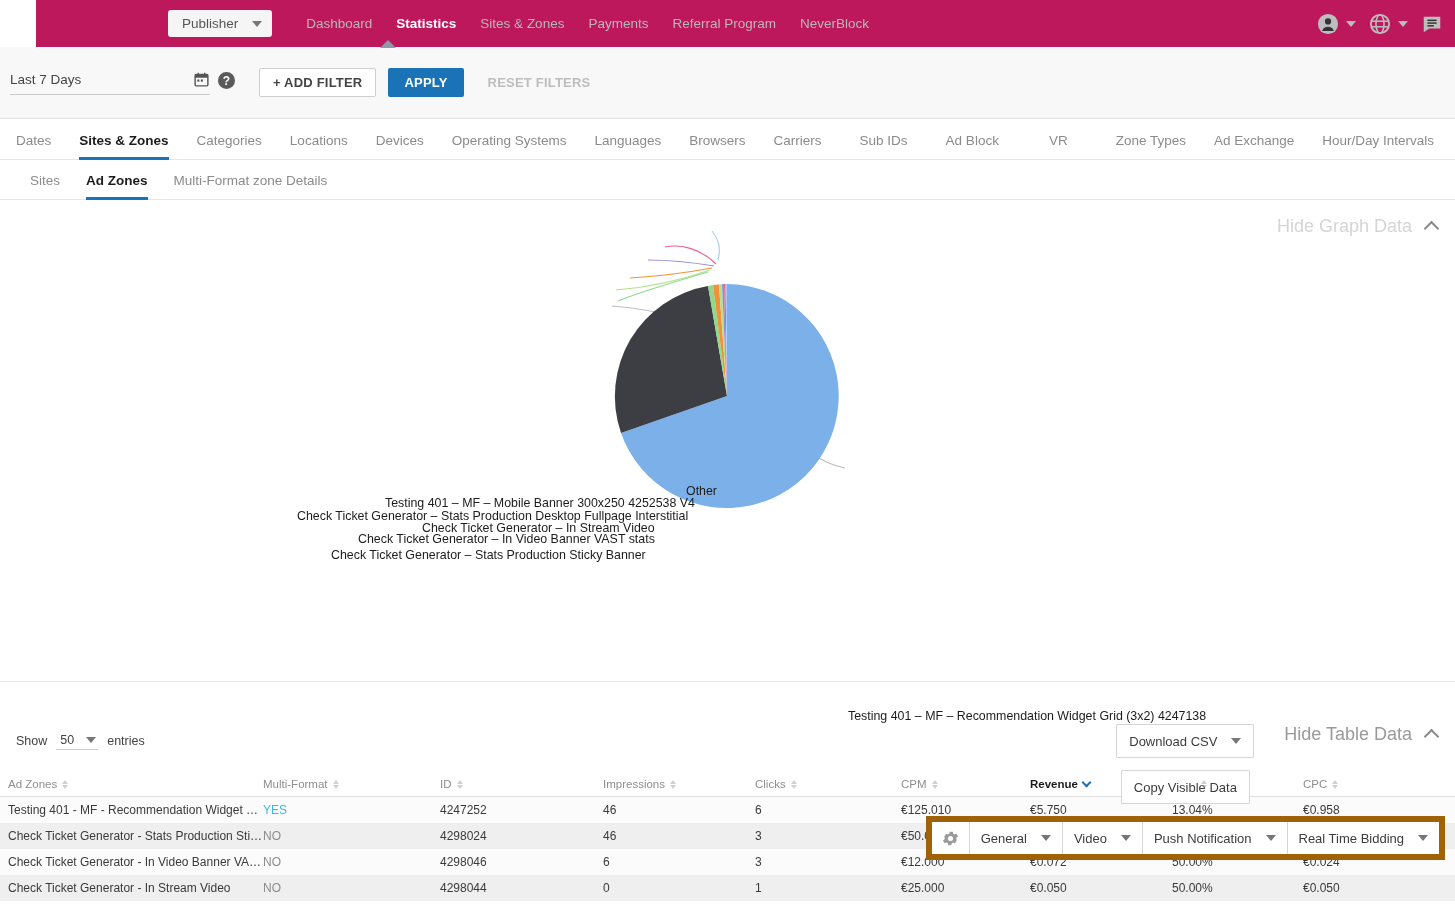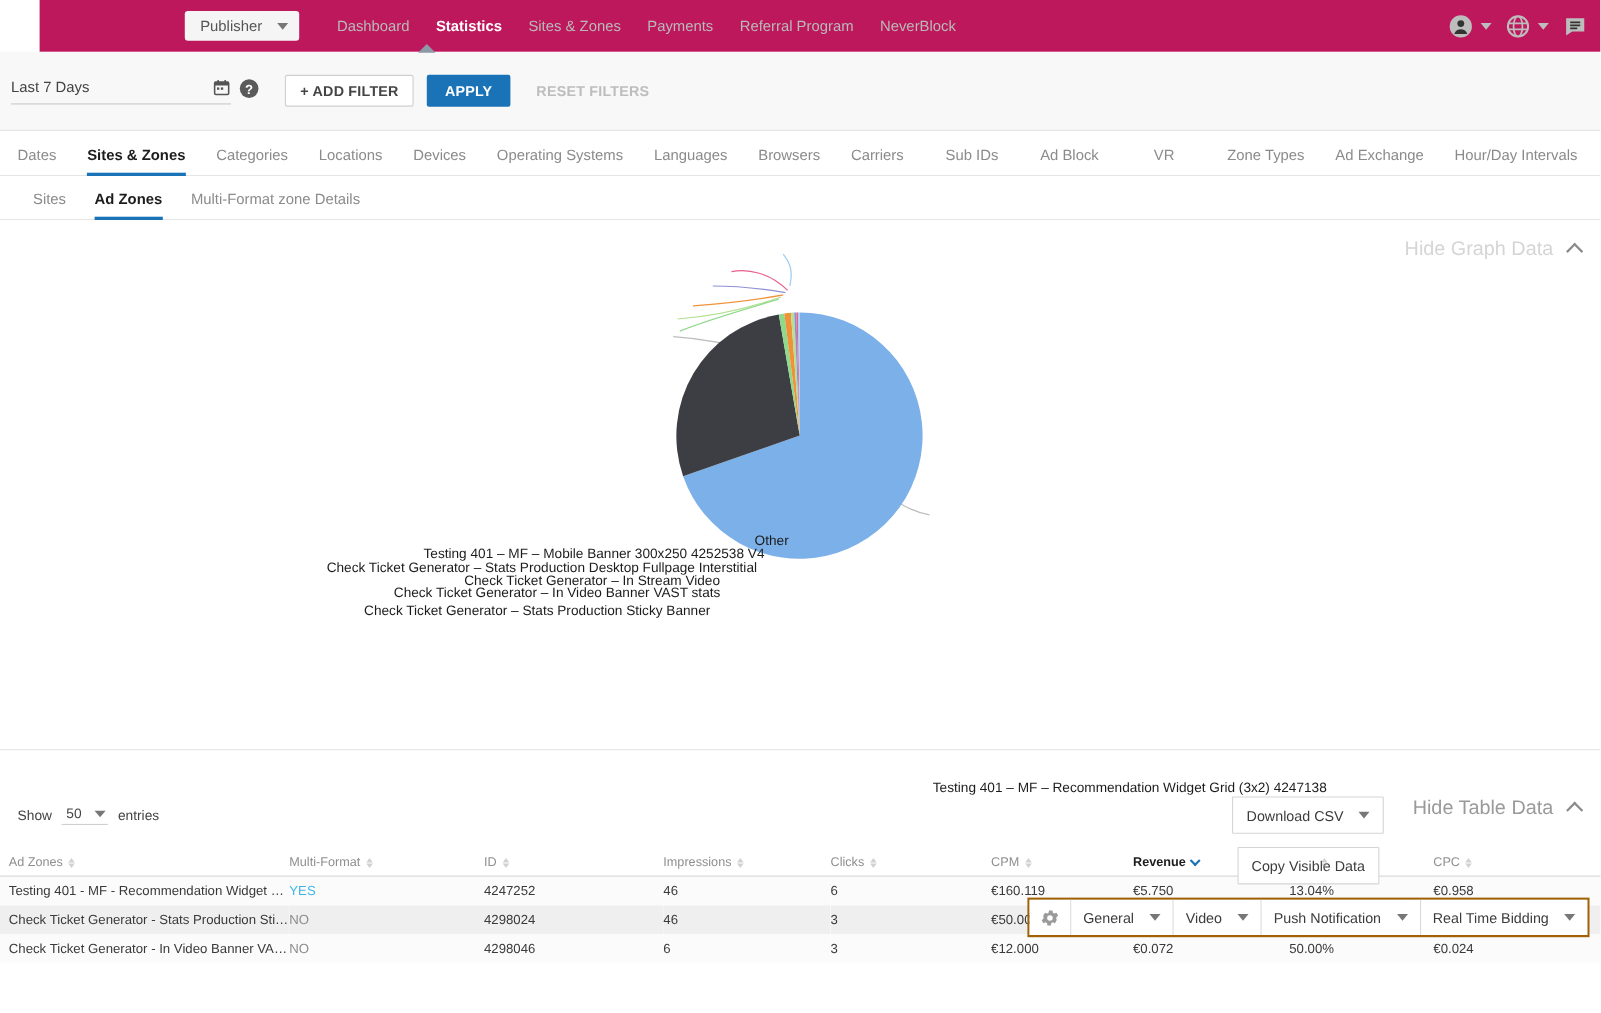--- a/index.html
+++ b/index.html
@@ -145,21 +145,21 @@
   .tools-right {
     position:absolute; right:10px; top:14px;
     display:flex; align-items:center; gap:12px;flex-direction:column;
   }
   .tbtn {
     height:34px; border:1px solid #d5d5d5; background:#fff;
     display:flex; align-items:center; gap:14px;
     padding:0 12px; font-size:13px; color:#3c3c3c; cursor:pointer;
     border-radius:1px; white-space:nowrap;
   }
-  .seg-group { display:flex; align-items:stretch; border:2px solid #a16207; }
+  .seg-group { display:flex; align-items:stretch; border:6px solid #a16207; }
   .seg {
     height:32px; display:flex;align-items:center;gap:14px;
     padding:0 11px; font-size:13px; color:#3c3c3c; cursor:pointer;
     border-right:1px solid #d5d5d5; background:#fff; white-space:nowrap;
   }
   .seg:last-child { border-right:none; }
   .seg.icononly { padding:0 9px; }
 
   table { width:100%; border-collapse:collapse; table-layout:fixed; }
   thead th {
@@ -473,21 +473,21 @@
         </th>
       </tr>
     </thead>
     <tbody>
       <tr>
         <td class="first">Testing 401 - MF - Recommendation Widget Grid (3x2) 424</td>
         <td class="yes">YES</td>
         <td>4247252</td>
         <td>46</td>
         <td>6</td>
-        <td>€160.119</td>
+        <td>€125.010</td>
         <td>€5.750</td>
         <td>13.04%</td>
         <td>€0.958</td>
       </tr>
       <tr>
         <td class="first">Check Ticket Generator - Stats Production Sticky Banner</td>
         <td class="no">NO</td>
         <td>4298024</td>
         <td>46</td>
         <td>3</td>
@@ -500,15 +500,26 @@
         <td class="first">Check Ticket Generator - In Video Banner VAST stats</td>
         <td class="no">NO</td>
         <td>4298046</td>
         <td>6</td>
         <td>3</td>
         <td>€12.000</td>
         <td>€0.072</td>
         <td>50.00%</td>
         <td>€0.024</td>
       </tr>
+      <tr>
+        <td class="first">Check Ticket Generator - In Stream Video</td>
+        <td class="no">NO</td>
+        <td>4298044</td>
+        <td>0</td>
+        <td>1</td>
+        <td>€25.000</td>
+        <td>€0.050</td>
+        <td>50.00%</td>
+        <td>€0.050</td>
+      </tr>
     </tbody>
   </table>
 </div>
 
 </body></html>

